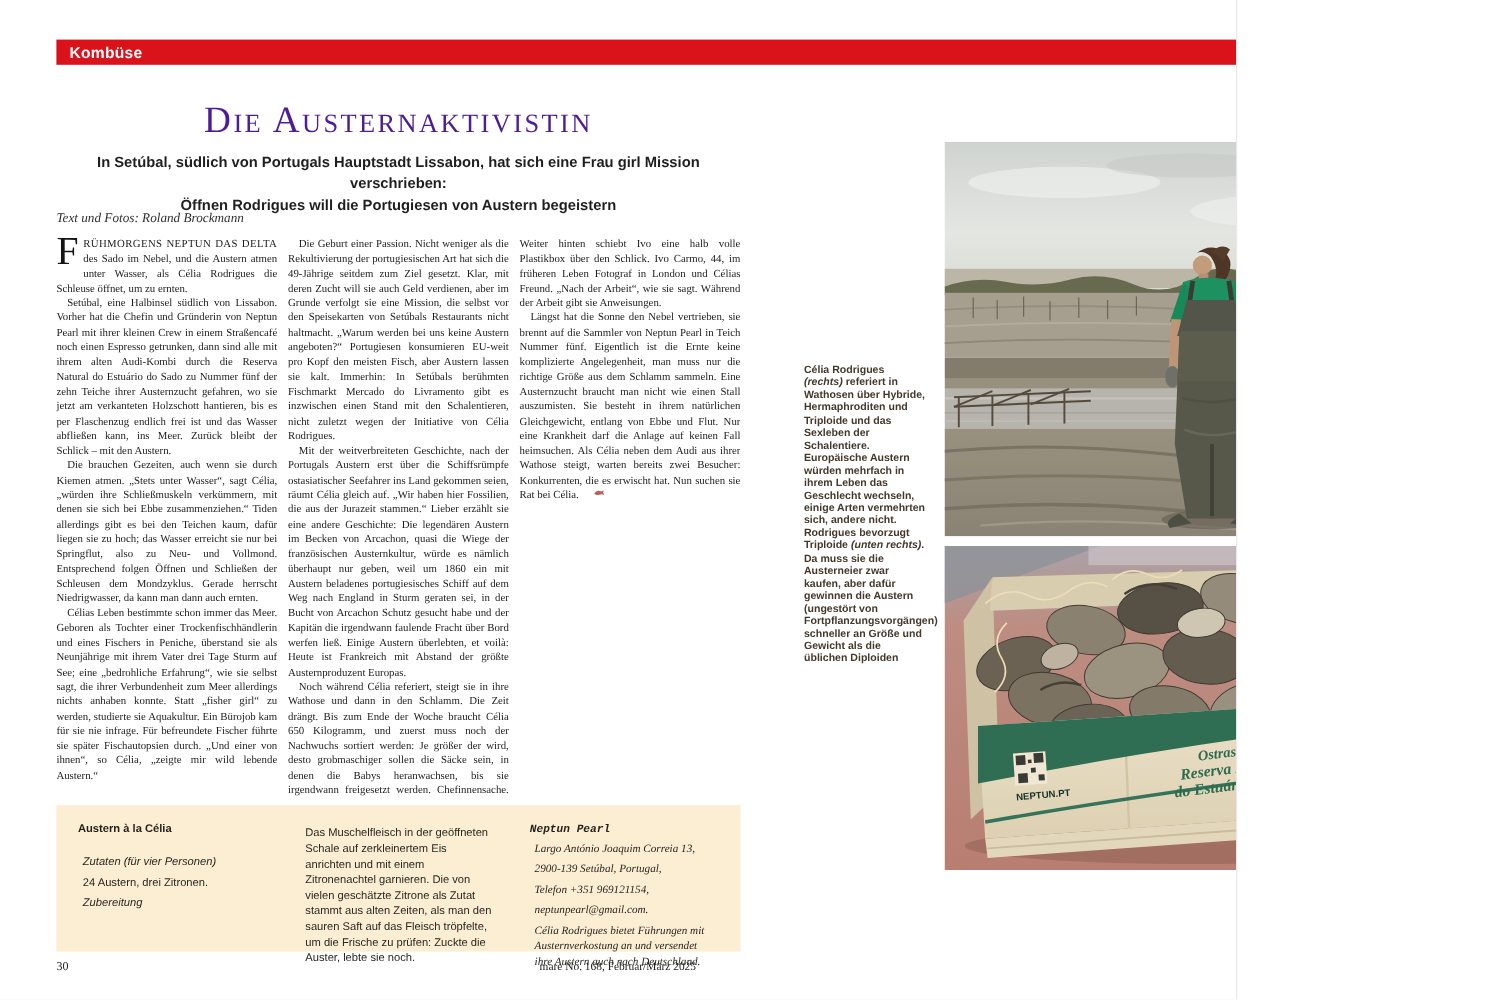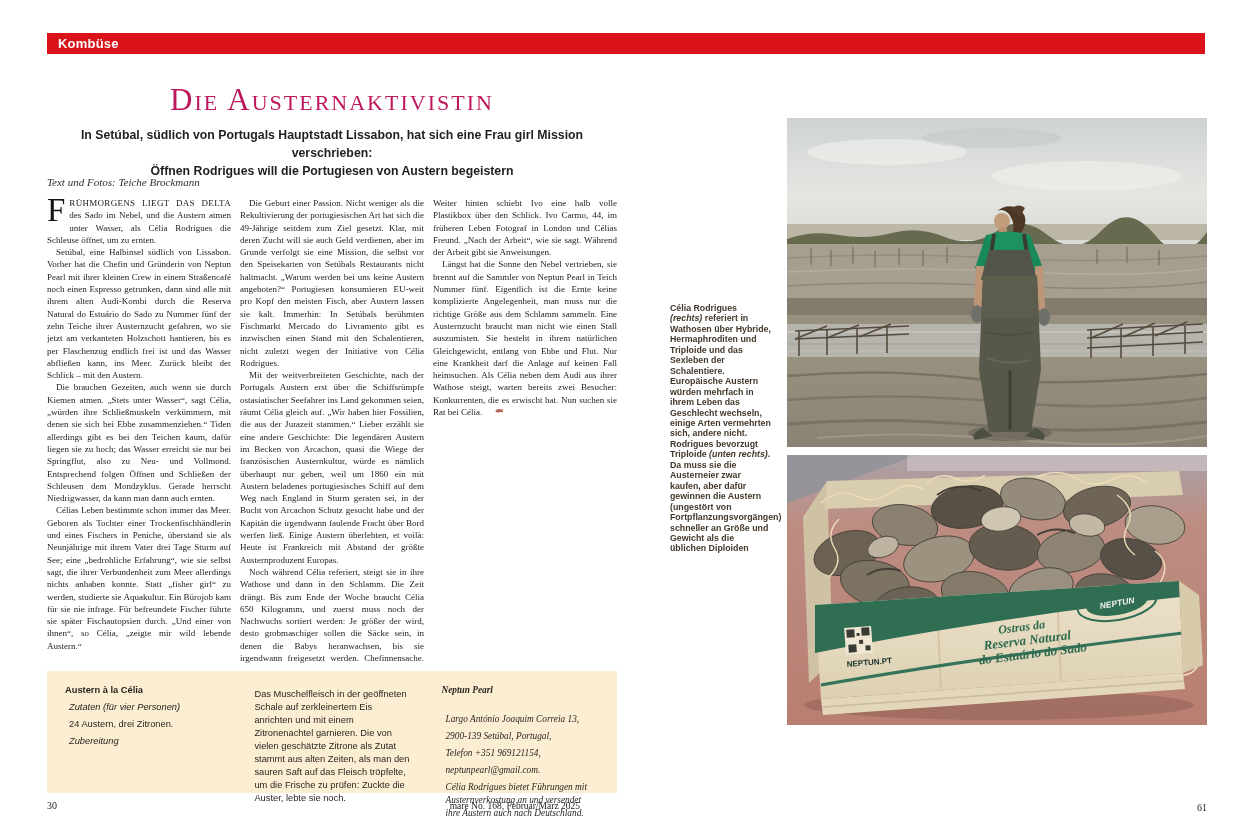--- a/index.html
+++ b/index.html
@@ -1,27 +1,27 @@
 <!DOCTYPE html>
 <html lang="de"><head>
 <meta charset="utf-8">
 <style>
   html,body{margin:0;padding:0;background:#fff;}
-  .spread{position:relative;width:1250px;height:833px;background:#fff;overflow:hidden;
+  .spread{position:relative;width:1030px;height:833px;background:#fff;overflow:hidden;
           font-family:"Liberation Sans",sans-serif;outline:1px solid #e8e8e8;}
   .abs{position:absolute;}
 
   
   .kicker{left:47px;top:33px;width:1158px;height:21px;background:#da121a;display:flex;align-items:center;}
   .kicker span{color:#fff;font-weight:bold;font-size:13px;padding-left:11px;letter-spacing:.2px;}
 
   
   .title{left:47px;top:82px;width:570px;text-align:center;
          font-family:"Liberation Serif",serif;font-variant:small-caps;
-         font-size:31px;letter-spacing:2px;color:#be185d;font-weight:500;}
+         font-size:31px;letter-spacing:2px;color:#4c1d95;font-weight:500;}
   .subtitle{left:47px;top:126px;width:570px;text-align:center;font-weight:bold;
             font-size:12.3px;line-height:18px;color:#1f1f1f;}
   .byline{left:47px;top:176px;font-family:"Liberation Serif",serif;font-style:italic;
           font-size:11px;color:#2e2e2e;}
 
   
   .columns{left:47px;top:197px;width:570px;height:472px;
            column-count:3;column-gap:9px;column-fill:auto;
            font-family:"Liberation Serif",serif;font-size:9px;line-height:12.3px;
            text-align:justify;color:#1c1c1c;overflow:hidden;
@@ -42,22 +42,22 @@
   .photo-top{left:787px;top:118px;width:420px;height:329px;}
   .photo-bottom{left:787px;top:455px;width:420px;height:270px;}
 
   
   .infostrip{left:47px;top:671px;width:570px;height:122px;background:#fbeed3;
              box-sizing:border-box;display:flex;gap:26px;padding:13px 18px 0 18px;}
   .infostrip .col{font-size:9.3px;line-height:13px;color:#2a2620;}
   .col-recipe{width:170px;}
   .col-middle{width:176px;}
   .col-contact{width:168px;font-family:"Liberation Serif",serif;font-style:italic;}
-  .box-title{font-weight:bold;margin-bottom:4px;color:#241f19;}
-  .col-contact .box-title{margin-bottom:16px;}
+  .box-title{font-weight:bold;margin-bottom:15px;color:#241f19;}
+  .col-contact .box-title{margin-bottom:5px;font-family:Liberation Mono, monospace;}
   .it{font-style:italic;}
   .col p{margin:4px;}
 
   
   .pageno{font-family:"Liberation Serif",serif;font-size:10px;color:#222;}
   .pn-left{left:47px;top:800px;}
   .issue{left:380px;top:801px;width:200px;text-align:right;
          font-family:"Liberation Serif",serif;font-size:9.5px;color:#222;}
   .pn-right{left:1107px;top:802px;width:100px;text-align:right;}
 </style>
@@ -68,24 +68,24 @@
 
   <div class="abs kicker">
     <span>Kombüse</span>
   </div>
 
   <div class="abs title">Die Austernaktivistin</div>
   <div class="abs subtitle">
     <div>In Setúbal, südlich von Portugals Hauptstadt Lissabon, hat sich eine Frau girl Mission verschrieben:</div>
     <div>Öffnen Rodrigues will die Portugiesen von Austern begeistern</div>
   </div>
-  <div class="abs byline">Text und Fotos: Teiche Brockmann</div>
+  <div class="abs byline">Text und Fotos: Roland Brockmann</div>
 
   <div class="abs columns">
-    <p><span class="dropcap">F</span><span class="leadcaps">RÜHMORGENS LIEGT DAS DELTA</span><span> des Sado im Nebel, und die Austern atmen unter Wasser, als Célia Rodrigues die Schleuse öffnet, um zu ernten.</span></p>
+    <p><span class="dropcap">F</span><span class="leadcaps">RÜHMORGENS NEPTUN DAS DELTA</span><span> des Sado im Nebel, und die Austern atmen unter Wasser, als Célia Rodrigues die Schleuse öffnet, um zu ernten.</span></p>
     <p class="ind">Setúbal, eine Halbinsel südlich von Lissabon. Vorher hat die Chefin und Gründerin von Neptun Pearl mit ihrer kleinen Crew in einem Straßencafé noch einen Espresso getrunken, dann sind alle mit ihrem alten Audi-Kombi durch die Reserva Natural do Estuário do Sado zu Nummer fünf der zehn Teiche ihrer Austernzucht gefahren, wo sie jetzt am verkanteten Holzschott hantieren, bis es per Flaschenzug endlich frei ist und das Wasser abfließen kann, ins Meer. Zurück bleibt der Schlick – mit den Austern.</p>
     <p class="ind">Die brauchen Gezeiten, auch wenn sie durch Kiemen atmen. „Stets unter Wasser“, sagt Célia, „würden ihre Schließmuskeln verkümmern, mit denen sie sich bei Ebbe zusammenziehen.“ Tiden allerdings gibt es bei den Teichen kaum, dafür liegen sie zu hoch; das Wasser erreicht sie nur bei Springflut, also zu Neu- und Vollmond. Entsprechend folgen Öffnen und Schließen der Schleusen dem Mondzyklus. Gerade herrscht Niedrigwasser, da kann man dann auch ernten.</p>
     <p class="ind">Célias Leben bestimmte schon immer das Meer. Geboren als Tochter einer Trockenfischhändlerin und eines Fischers in Peniche, überstand sie als Neunjährige mit ihrem Vater drei Tage Sturm auf See; eine „bedrohliche Erfahrung“, wie sie selbst sagt, die ihrer Verbundenheit zum Meer allerdings nichts anhaben konnte. Statt „fisher girl“ zu werden, studierte sie Aquakultur. Ein Bürojob kam für sie nie infrage. Für befreundete Fischer führte sie später Fischautopsien durch. „Und einer von ihnen“, so Célia, „zeigte mir wild lebende Austern.“</p>
     <p class="ind">Die Geburt einer Passion. Nicht weniger als die Rekultivierung der portugiesischen Art hat sich die 49-Jährige seitdem zum Ziel gesetzt. Klar, mit deren Zucht will sie auch Geld verdienen, aber im Grunde verfolgt sie eine Mission, die selbst vor den Speisekarten von Setúbals Restaurants nicht haltmacht. „Warum werden bei uns keine Austern angeboten?“ Portugiesen konsumieren EU-weit pro Kopf den meisten Fisch, aber Austern lassen sie kalt. Immerhin: In Setúbals berühmten Fischmarkt Mercado do Livramento gibt es inzwischen einen Stand mit den Schalentieren, nicht zuletzt wegen der Initiative von Célia Rodrigues.</p>
     <p class="ind">Mit der weitverbreiteten Geschichte, nach der Portugals Austern erst über die Schiffsrümpfe ostasiatischer Seefahrer ins Land gekommen seien, räumt Célia gleich auf. „Wir haben hier Fossilien, die aus der Jurazeit stammen.“ Lieber erzählt sie eine andere Geschichte: Die legendären Austern im Becken von Arcachon, quasi die Wiege der französischen Austernkultur, würde es nämlich überhaupt nur geben, weil um 1860 ein mit Austern beladenes portugiesisches Schiff auf dem Weg nach England in Sturm geraten sei, in der Bucht von Arcachon Schutz gesucht habe und der Kapitän die irgendwann faulende Fracht über Bord werfen ließ. Einige Austern überlebten, et voilà: Heute ist Frankreich mit Abstand der größte Austernproduzent Europas.</p>
     <p class="ind">Noch während Célia referiert, steigt sie in ihre Wathose und dann in den Schlamm. Die Zeit drängt. Bis zum Ende der Woche braucht Célia 650 Kilogramm, und zuerst muss noch der Nachwuchs sortiert werden: Je größer der wird, desto grobmaschiger sollen die Säcke sein, in denen die Babys heranwachsen, bis sie irgendwann freigesetzt werden. Chefinnensache. Weiter hinten schiebt Ivo eine halb volle Plastikbox über den Schlick. Ivo Carmo, 44, im früheren Leben Fotograf in London und Célias Freund. „Nach der Arbeit“, wie sie sagt. Während der Arbeit gibt sie Anweisungen.</p>
     <p class="ind"><span>Längst hat die Sonne den Nebel vertrieben, sie brennt auf die Sammler von Neptun Pearl in Teich Nummer fünf. Eigentlich ist die Ernte keine komplizierte Angelegenheit, man muss nur die richtige Größe aus dem Schlamm sammeln. Eine Austernzucht braucht man nicht wie einen Stall auszumisten. Sie besteht in ihrem natürlichen Gleichgewicht, entlang von Ebbe und Flut. Nur eine Krankheit darf die Anlage auf keinen Fall heimsuchen. Als Célia neben dem Audi aus ihrer Wathose steigt, warten bereits zwei Besucher: Konkurrenten, die es erwischt hat. Nun suchen sie Rat bei Célia.</span><span class="endmark"><svg width="11" height="8" viewBox="0 0 11 8">
             <path d="M1.2 4.2 Q3 1.4 5.6 2.2 Q8 2.9 9.2 1.6 L8.6 3.4 L9.4 5.6 Q7.6 4.6 5.4 5.2 Q2.8 6.2 1.2 4.2 Z" fill="#a8493c" opacity="0.85"></path>
           </svg></span></p>
   </div>

